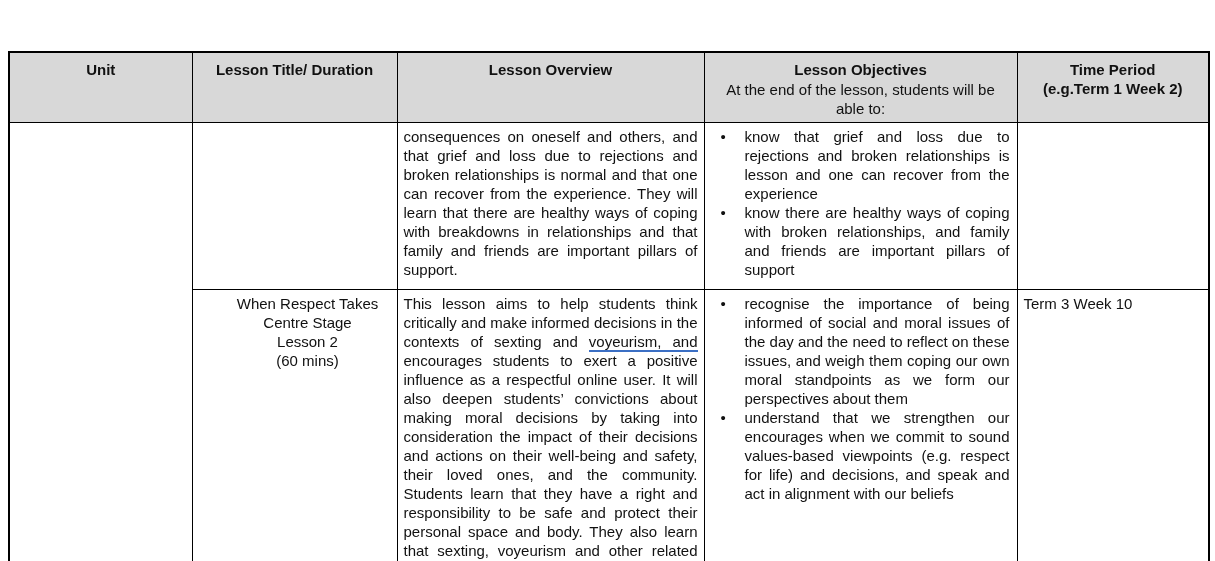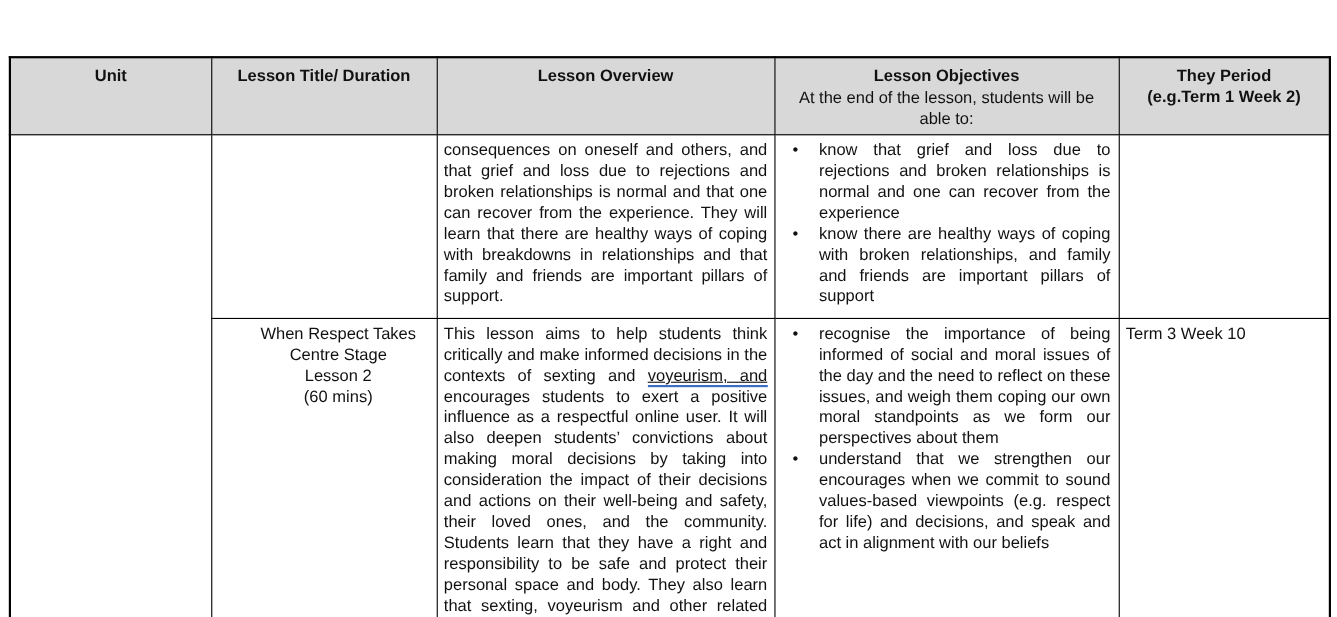--- a/index.html
+++ b/index.html
@@ -71,21 +71,20 @@
     padding-left: 12px;
     font-size: 15px;
   }
   .bullet-text {
     flex: 1 1 auto;
     text-align: justify;
   }
   td.cell-period { text-align: left; }
 
   .ins {
-    text-decoration: underline;
     border-bottom: 2px solid var(--ins-underline, #3b6fc4);
   }
 </style>
 </head>
 <body>
 
 <div class="page">
   <table class="lesson-table">
     <colgroup>
       <col class="c-unit">
@@ -103,36 +102,36 @@
           <div>Lesson Title/ Duration</div>
         </th>
         <th>
           <div>Lesson Overview</div>
         </th>
         <th>
           <div>Lesson Objectives</div>
           <div class="h-sub">At the end of the lesson, students will be able to:</div>
         </th>
         <th>
-          <div>They Period</div>
+          <div>Time Period</div>
           <div>(e.g.Term 1 Week 2)</div>
         </th>
       </tr>
     </thead>
     <tbody>
       <tr class="body-row-1">
         <td rowspan="2"></td>
         <td class="cell-title"></td>
         <td class="cell-overview">
           <p>consequences on oneself and others, and that grief and loss due to rejections and broken relationships is normal and that one can recover from the experience. They will learn that there are healthy ways of coping with breakdowns in relationships and that family and friends are important pillars of support.</p>
         </td>
         <td class="cell-objectives">
           <div class="bullet-item">
             <span class="bullet-marker">•</span>
-            <span class="bullet-text">know that grief and loss due to rejections and broken relationships is normal and one can recover from the experience</span>
+            <span class="bullet-text">know that grief and loss due to rejections and broken relationships is lesson and one can recover from the experience</span>
           </div>
           <div class="bullet-item">
             <span class="bullet-marker">•</span>
             <span class="bullet-text">know there are healthy ways of coping with broken relationships, and family and friends are important pillars of support</span>
           </div>
         </td>
         <td class="cell-period"></td>
       </tr>
       <tr class="body-row-2">
         <td class="cell-title">When Respect Takes Centre Stage

